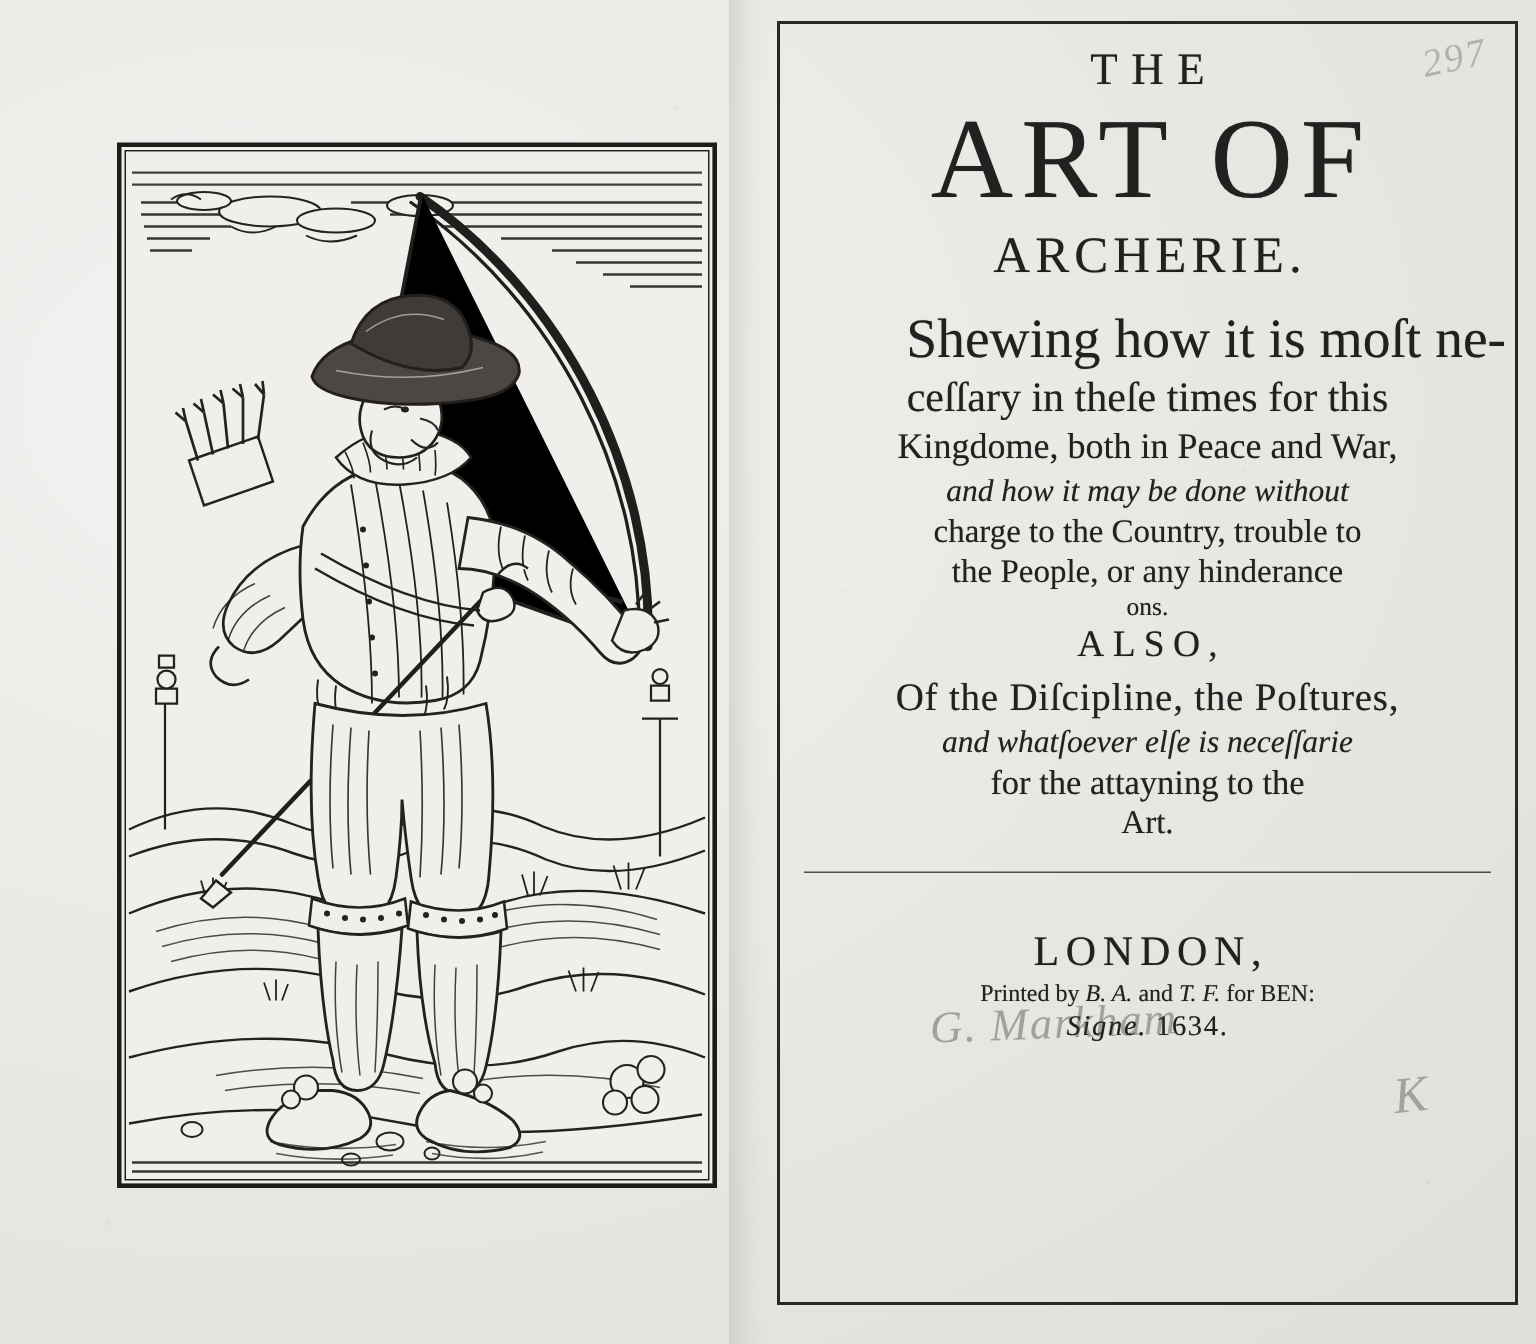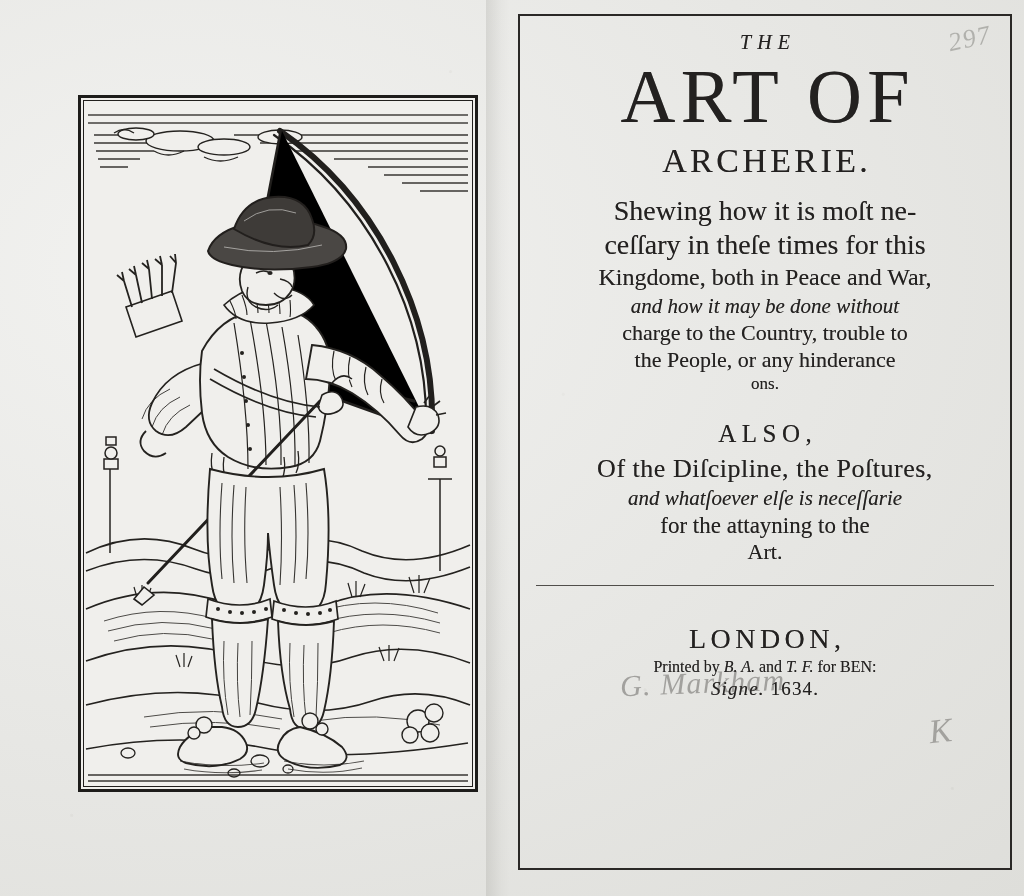--- a/index.html
+++ b/index.html
@@ -56,46 +56,45 @@
   .tp-inner{
     position:absolute;inset:6px;
     display:flex;flex-direction:column;
     align-items:center;
     text-align:center;
     color:#232120;
   }
   .ink{ color:#232120; }
 
   .l-the{
-    font-size:20px;letter-spacing:.30em;margin-top:10px;line-height:1;
+    font-size:30px;letter-spacing:.30em;margin-top:10px;line-height:1;
     text-indent:.30em;
-    font-style:italic;
   }
   .l-artof{
     font-size:76px;letter-spacing:.07em;line-height:1.02;margin-top:6px;
     text-indent:.07em;font-weight:400;
   }
   .l-archerie{
     font-size:34px;letter-spacing:.10em;margin-top:8px;line-height:1;
     text-indent:.10em;
   }
 
   .blurb{margin-top:16px;width:100%;}
   .blurb .ln{line-height:1.24;}
-  .b1{font-size:28px;}
+  .b1{font-size:37px;text-align:right;}
   .b2{font-size:28px;text-align:center;}
   .b3{font-size:24px;}
   .b4{font-size:21px;font-style:italic;}
   .b5{font-size:22px;}
   .b6{font-size:22px;}
   .b8{font-size:17px;letter-spacing:.02em;}
   .b9{font-size:17px;}
 
   .l-also{
-    font-size:25px;letter-spacing:.22em;margin-top:26px;text-indent:.22em;
+    font-size:25px;letter-spacing:.22em;text-indent:.22em;
   }
   .a1{font-size:26px;margin-top:6px;letter-spacing:.02em;}
   .a2{font-size:21px;font-style:italic;margin-top:2px;}
   .a3{font-size:23px;margin-top:2px;}
   .a4{font-size:22px;margin-top:0px;}
 
   .rule{
     width:96%;height:0;border-top:1.5px solid #35332f;margin:20px auto 0;
     opacity:.85;
   }

